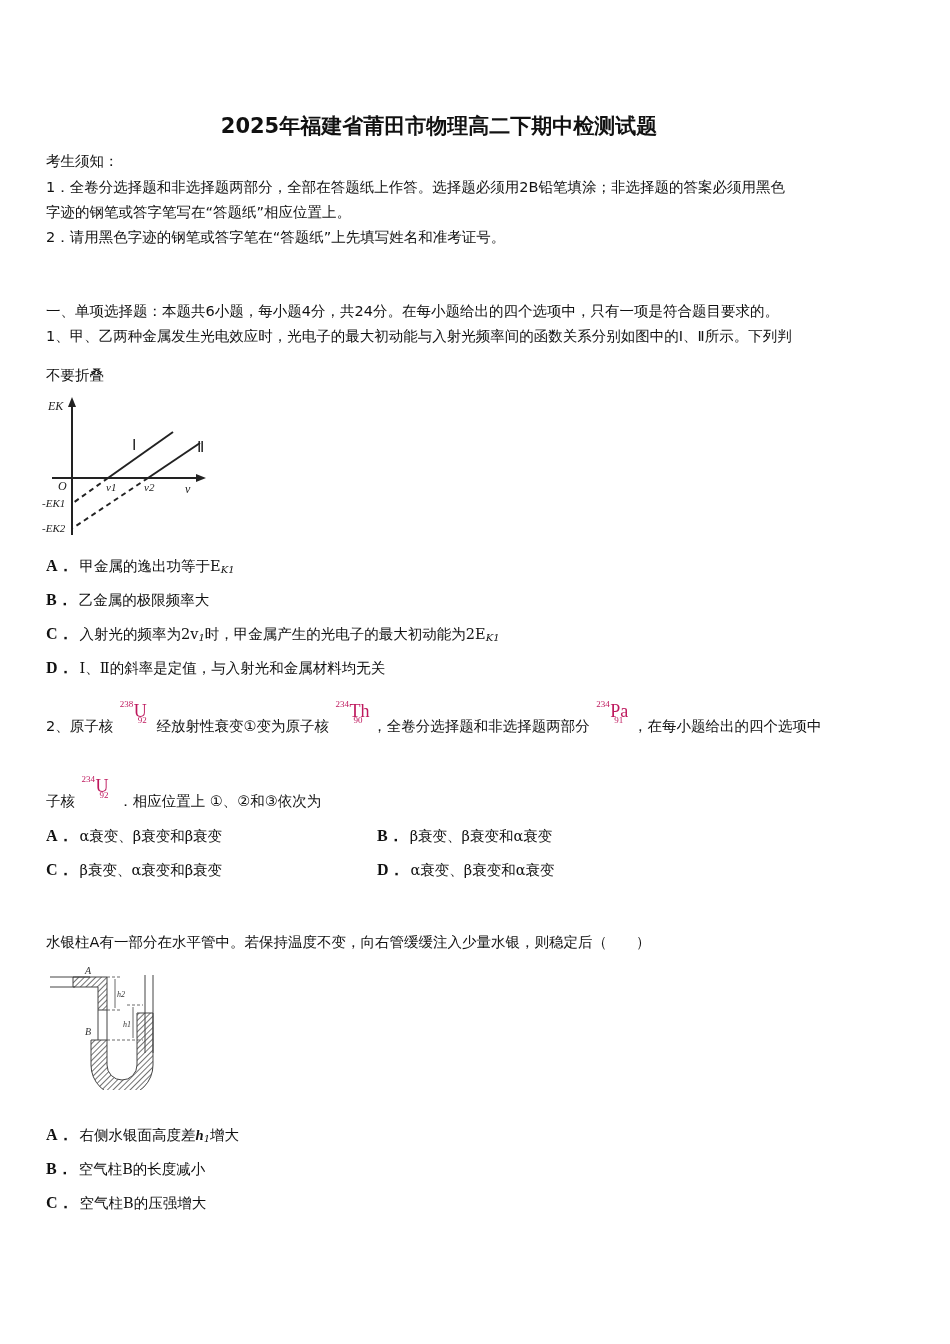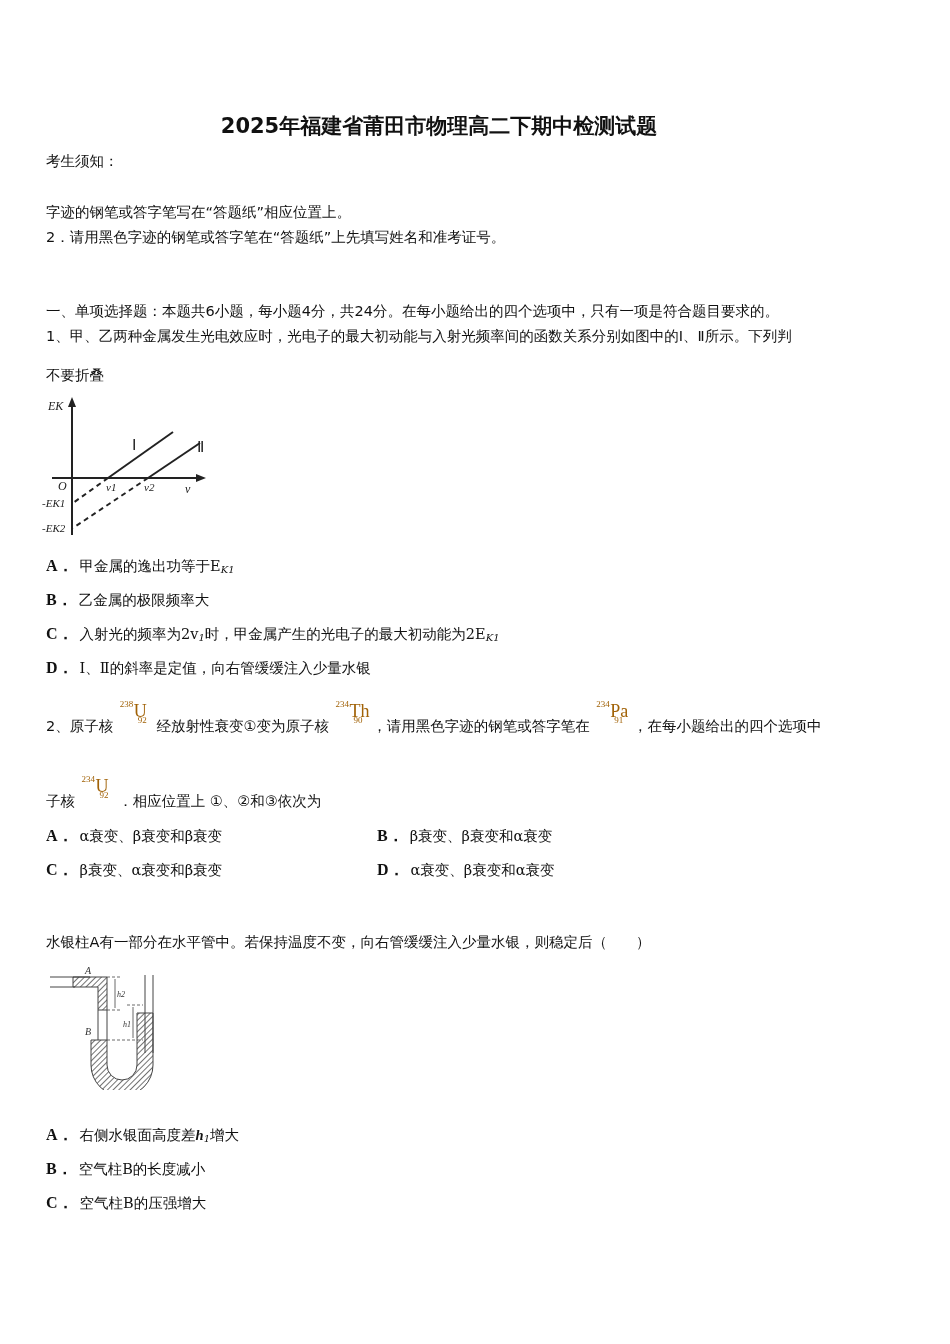--- a/index.html
+++ b/index.html
@@ -4,34 +4,35 @@
 <style>
   html, body { margin: 0; padding: 0; background: #ffffff; }
   body { width: 950px; height: 1344px; position: relative; overflow: hidden; color: #111; }
   .page { position: absolute; left: 0; top: 0; width: 950px; height: 1344px; }
   .title { position: absolute; top: 112px; left: 0; width: 878px; text-align: center;
            font-family: "DejaVu Sans", sans-serif; font-weight: bold; font-size: 21px; letter-spacing: 0; }
   .line { position: absolute; left: 46px; font-family: "DejaVu Sans", sans-serif; font-size: 14.5px; white-space: nowrap; }
   .opt { position: absolute; font-family: "DejaVu Serif", serif; font-size: 14.5px; white-space: nowrap; }
   .opt .k { font-family: "Liberation Serif", serif; font-weight: bold; font-size: 16px; margin-right: 6px; }
   .sub { font-size: 10px; vertical-align: -2px; font-style: italic; }
-  .nuc { display: inline-block; position: relative; width: 34px; height: 30px; vertical-align: -4px; color: #a16207; font-family: "Liberation Serif", serif; }
+  .nuc { display: inline-block; position: relative; width: 34px; height: 30px; vertical-align: -4px; color: #be185d; font-family: "Liberation Serif", serif; }
   .nuc .a { position: absolute; left: 2px; top: -6px; font-size: 9px; }
   .nuc .z { position: absolute; left: 20px; top: 10px; font-size: 9px; }
   .nuc .s { position: absolute; left: 16px; top: -4px; font-size: 18px; }
   svg { position: absolute; }
 </style>
 </head>
 <body>
 
 <div class="page">
 
   <div class="title">2025年福建省莆田市物理高二下期中检测试题</div>
 
   <div class="line" style="top:152px">考生须知：</div>
+  <div class="line" style="top:178px">1．全卷分选择题和非选择题两部分，全部在答题纸上作答。选择题必须用2B铅笔填涂；非选择题的答案必须用黑色</div>
   <div class="line" style="top:203px">字迹的钢笔或答字笔写在“答题纸”相应位置上。</div>
   <div class="line" style="top:228px">2．请用黑色字迹的钢笔或答字笔在“答题纸”上先填写姓名和准考证号。</div>
 
   <div class="line" style="top:302px">一、单项选择题：本题共6小题，每小题4分，共24分。在每小题给出的四个选项中，只有一项是符合题目要求的。</div>
 
   <div class="line" style="top:327px">1、甲、乙两种金属发生光电效应时，光电子的最大初动能与入射光频率间的函数关系分别如图中的Ⅰ、Ⅱ所示。下列判</div>
   <div class="line" style="top:366px">不要折叠</div>
 
   <svg style="left:40px; top:395px" width="180" height="145" viewBox="0 0 180 145">
     <g stroke="#222" stroke-width="2" fill="none">
@@ -62,29 +63,29 @@
   <div class="opt" style="left:46px; top:556px">
     <span class="k">A．</span><span>甲金属的逸出功等于E</span><span class="sub">K1</span>
   </div>
   <div class="opt" style="left:46px; top:590px">
     <span class="k">B．</span><span>乙金属的极限频率大</span>
   </div>
   <div class="opt" style="left:46px; top:624px">
     <span class="k">C．</span><span>入射光的频率为2v</span><span class="sub">1</span><span>时，甲金属产生的光电子的最大初动能为2E</span><span class="sub">K1</span>
   </div>
   <div class="opt" style="left:46px; top:658px">
-    <span class="k">D．</span><span>Ⅰ、Ⅱ的斜率是定值，向右管缓缓注入少量水银</span>
+    <span class="k">D．</span><span>Ⅰ、Ⅱ的斜率是定值，与入射光和金属材料均无关</span>
   </div>
 
   <div class="line" style="top:705px">
     <span>2、原子核</span>
     <span class="nuc"><span class="a">238</span><span class="z">92</span><span class="s">U</span></span>
     <span>经放射性衰变①变为原子核</span>
     <span class="nuc"><span class="a">234</span><span class="z">90</span><span class="s">Th</span></span>
-    <span>，请用黑色字迹的钢笔或答字笔在</span>
+    <span>，全卷分选择题和非选择题两部分</span>
     <span class="nuc"><span class="a">234</span><span class="z">91</span><span class="s">Pa</span></span>
     <span>，在每小题给出的四个选项中</span>
   </div>
   <div class="line" style="top:780px">
     <span>子核</span>
     <span class="nuc"><span class="a">234</span><span class="z">92</span><span class="s">U</span></span>
     <span>．相应位置上 ①、②和③依次为</span>
   </div>
 
   <div class="opt" style="left:46px; top:826px">

